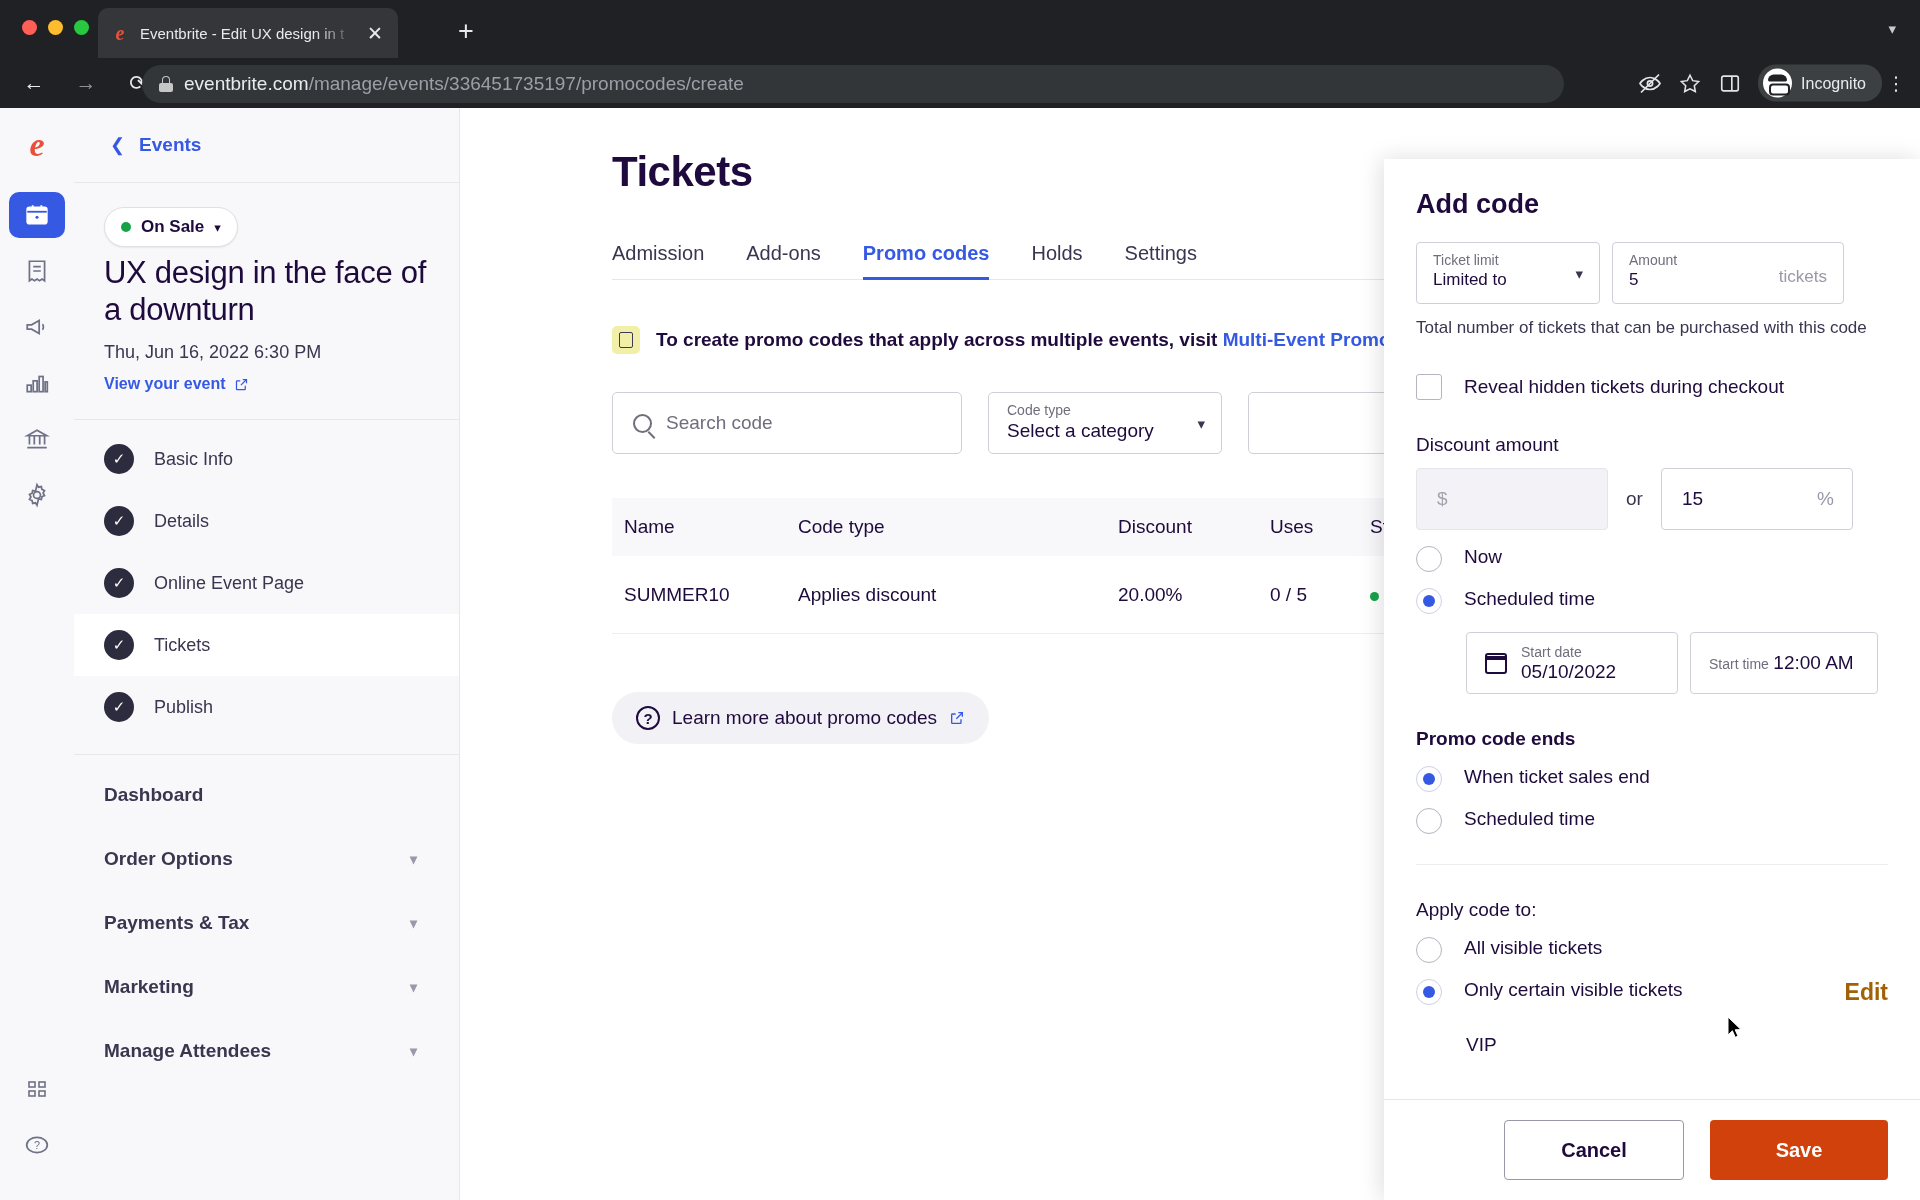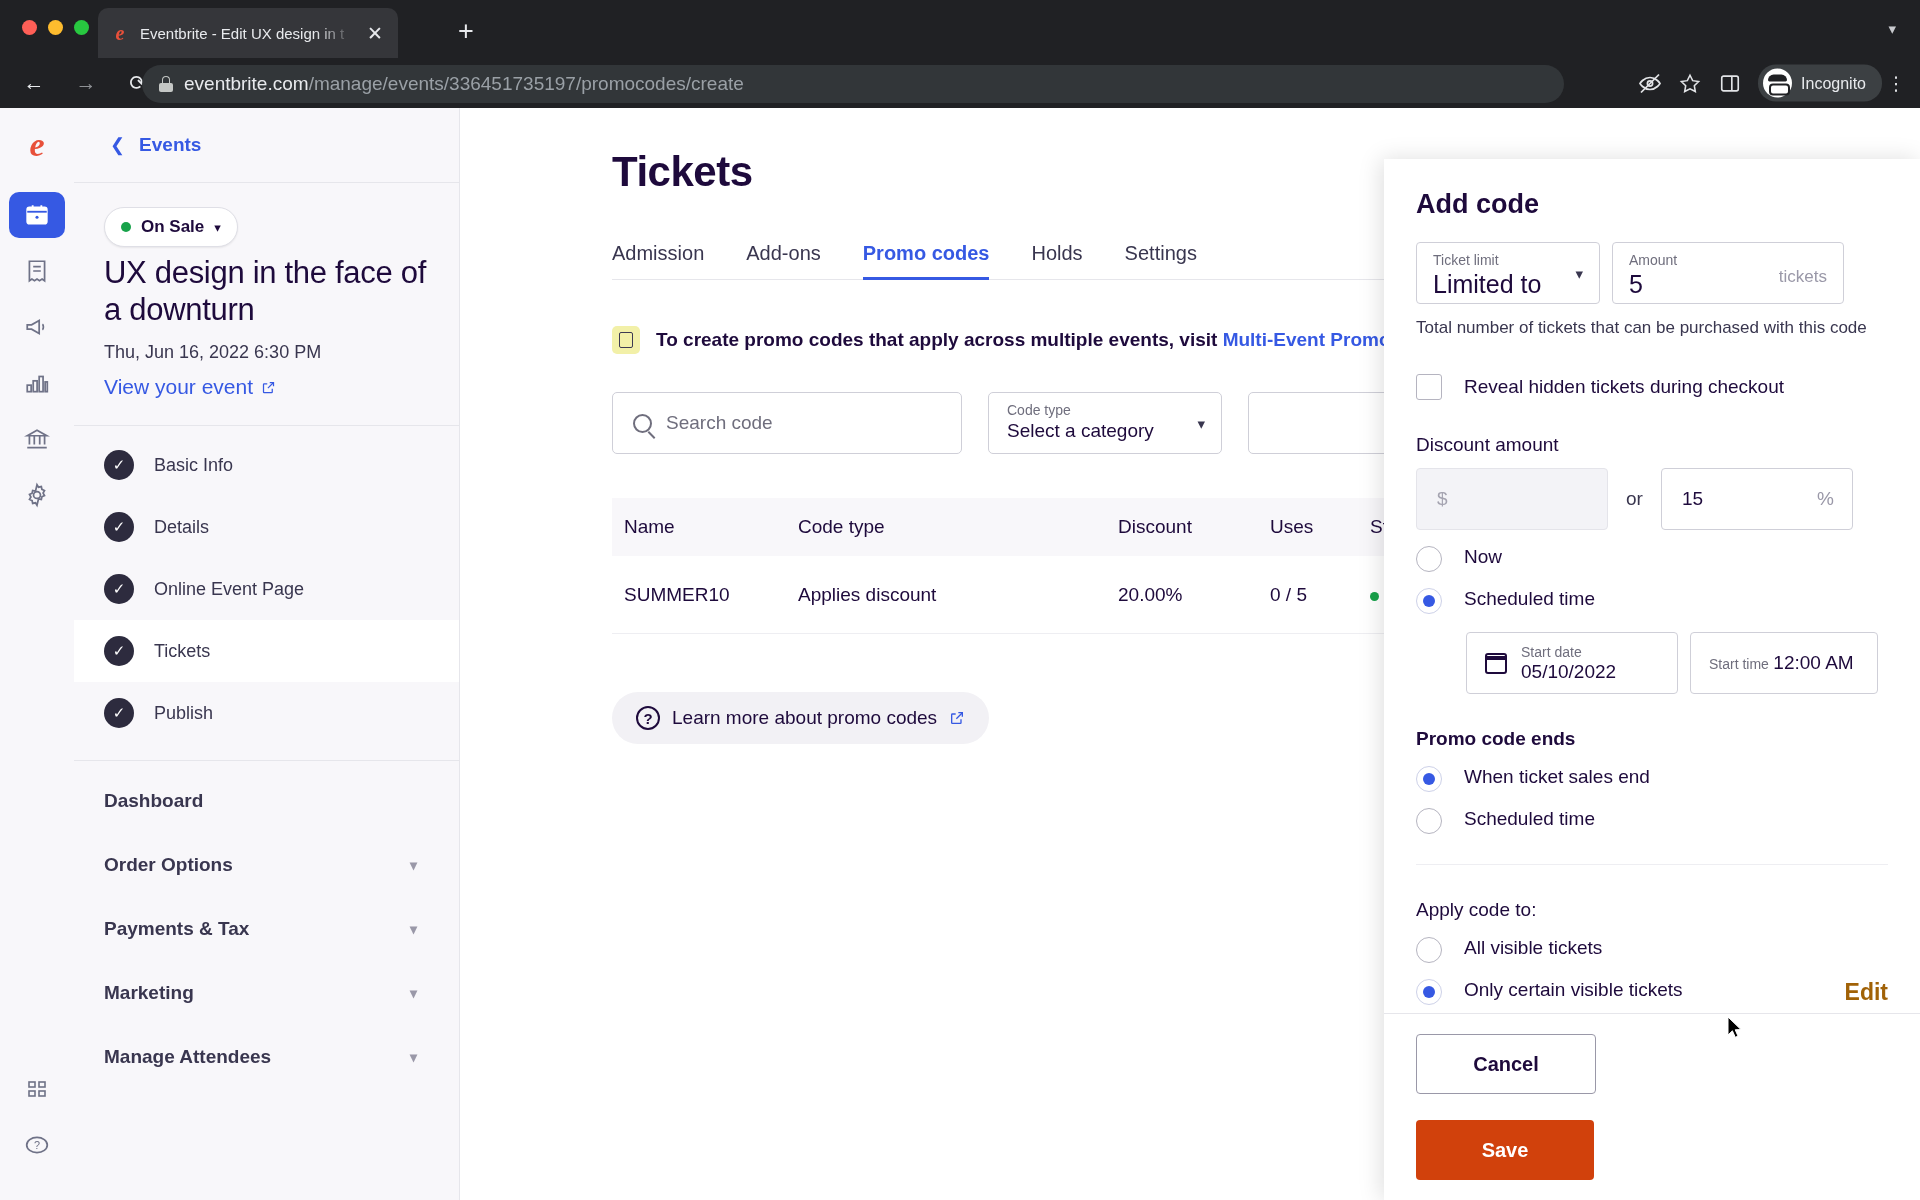--- a/index.html
+++ b/index.html
@@ -85,21 +85,21 @@
   .sb-back .chev { color: #3659e3; font-size: 18px; }
   .sb-back .lbl { color: #3659e3; font-size: 19px; font-weight: bold; }
   .sb-head { padding: 24px 30px 26px 30px; border-bottom: 1px solid #e6e6eb; }
   .pill { display: inline-flex; align-items: center; gap: 10px; background: #fff;
     border: 1px solid #dfdfe6; border-radius: 22px; padding: 9px 16px; box-shadow: 0 1px 2px rgba(0,0,0,.07); }
   .pill .gdot { width: 10px; height: 10px; border-radius: 50%; background: #17a24a; }
   .pill .ptxt { font-size: 17px; color: #1e0a3c; font-weight: bold; }
   .pill .pchev { font-size: 13px; color: #1e0a3c; }
   .ev-title { margin-top: 8px; font-size: 31px; line-height: 1.18; font-weight: normal; color: #1e0a3c; letter-spacing: -.3px; }
   .ev-date { margin-top: 14px; font-size: 18px; color: #39364f; }
-  .ev-link { margin-top: 12px; font-size: 21px; color: #3659e3; font-weight: normal; display: inline-flex; gap: 8px; align-items: center; }
+  .ev-link { margin-top: 12px; font-size: 16px; color: #3659e3; font-weight: bold; display: inline-flex; gap: 8px; align-items: center; }
   .sb-list { padding: 8px 0; }
   .sb-item { display: flex; align-items: center; gap: 20px; padding: 16px 30px; font-size: 18px; color: #39364f; }
   .sb-item.active { background: #fff; }
   .check { width: 30px; height: 30px; border-radius: 50%; background: #2d2b3e;
     display: flex; align-items: center; justify-content: center; color: #fff; font-size: 15px; flex: 0 0 30px; }
   .sb-div { height: 1px; background: #e6e6eb; margin: 8px 0; }
   .sb-item2 { display: flex; align-items: center; justify-content: space-between;
     padding: 21px 42px 21px 30px; font-size: 19px; color: #39364f; font-weight: bold; }
   .sb-item2 .dchev { color: #9a98a8; font-size: 14px; }
 
@@ -145,21 +145,21 @@
     display: flex; align-items: center; justify-content: center; font-size: 15px; font-weight: bold; flex:0 0 24px; }
 
   
   .drawer { position: absolute; right: 0; top: 51px; width: 536px; height: 1041px;
     background: #fff; box-shadow: -3px 0 22px rgba(0,0,0,.13); display: flex; flex-direction: column; }
   .dr-head { padding: 30px 32px 22px 32px; font-size: 27px; font-weight: bold; color: #1e0a3c; }
   .dr-body { flex: 1; overflow: hidden; padding: 0 32px; position: relative; }
   .fld-row { display: flex; gap: 12px; }
   .fld { border: 1px solid #cfcfd8; border-radius: 4px; height: 62px; padding: 9px 16px 0 16px; position: relative; }
   .fld .lab { font-size: 14px; color: #6f6e7d; }
-  .fld .val { font-size: 25px; color: #1e0a3c; margin-top: 2px; }
+  .fld .val { font-size: 17px; color: #1e0a3c; margin-top: 2px; }
   .fld .dchev { position: absolute; right: 16px; top: 22px; color: #39364f; font-size: 15px; }
   .fld .suffix { position: absolute; right: 16px; top: 24px; font-size: 17px; color: #9a98a8; }
   .f-limit { width: 184px; } .f-amount { width: 232px; }
   .helper { font-size: 17px; color: #39364f; margin-top: 14px; }
   .cb-row { display: flex; align-items: center; gap: 22px; margin-top: 36px; }
   .cbox { width: 26px; height: 26px; border: 1.5px solid #b5b4c0; border-radius: 3px; flex:0 0 26px; }
   .cb-lbl { font-size: 19px; color: #1e0a3c; }
   .sect-t { font-size: 19px; font-weight: bold; color: #1e0a3c; margin-top: 34px; }
   .sect-t.light { font-weight: normal; }
   .disc-row { display: flex; align-items: center; gap: 18px; margin-top: 12px; }
@@ -178,21 +178,21 @@
   .dt { border: 1px solid #cfcfd8; border-radius: 4px; height: 62px; display: flex; align-items: center;
     gap: 14px; padding: 0 18px; }
   .dt-date { width: 212px; } .dt-time { width: 188px; }
   .cal { width: 22px; height: 21px; border: 2px solid #1e0a3c; border-radius: 3px; position: relative; flex:0 0 22px; }
   .cal::before { content:''; position:absolute; left:-2px; right:-2px; top:1px; height:4px; background:#1e0a3c; }
   .dt .lab { font-size: 14px; color: #6f6e7d; }
   .dt .val { font-size: 19px; color: #1e0a3c; margin-top: 1px; }
   .hr { height: 1px; background: #eeeef2; margin: 30px 0 0 0; }
   .edit-lnk { margin-left: auto; font-size: 23px; color: #a16207; font-weight: bold; }
   .vip { font-size: 19px; color: #1e0a3c; margin-top: 28px; margin-left: 50px; }
-  .dr-foot { border-top: 1px solid #e6e6eb; padding: 20px 32px; display: flex; justify-content: flex-end; gap: 26px; flex-direction: column; }
+  .dr-foot { border-top: 1px solid #e6e6eb; padding: 20px 32px; display: flex; justify-content: flex-end; gap: 26px; }
   .btn-cancel { width: 180px; height: 60px; border: 1px solid #9a98a8; border-radius: 4px; background: #fff;
     font-size: 20px; font-weight: bold; color: #1e0a3c; font-family: inherit; }
   .btn-save { width: 178px; height: 60px; border: none; border-radius: 4px; background: #d1410c;
     font-size: 20px; font-weight: bold; color: #fff; font-family: inherit; }
   .cursor { position: absolute; left: 1727px; top: 908px; width: 16px; height: 24px; }
 </style>
 </head>
 <body>
 
 <div class="app">

